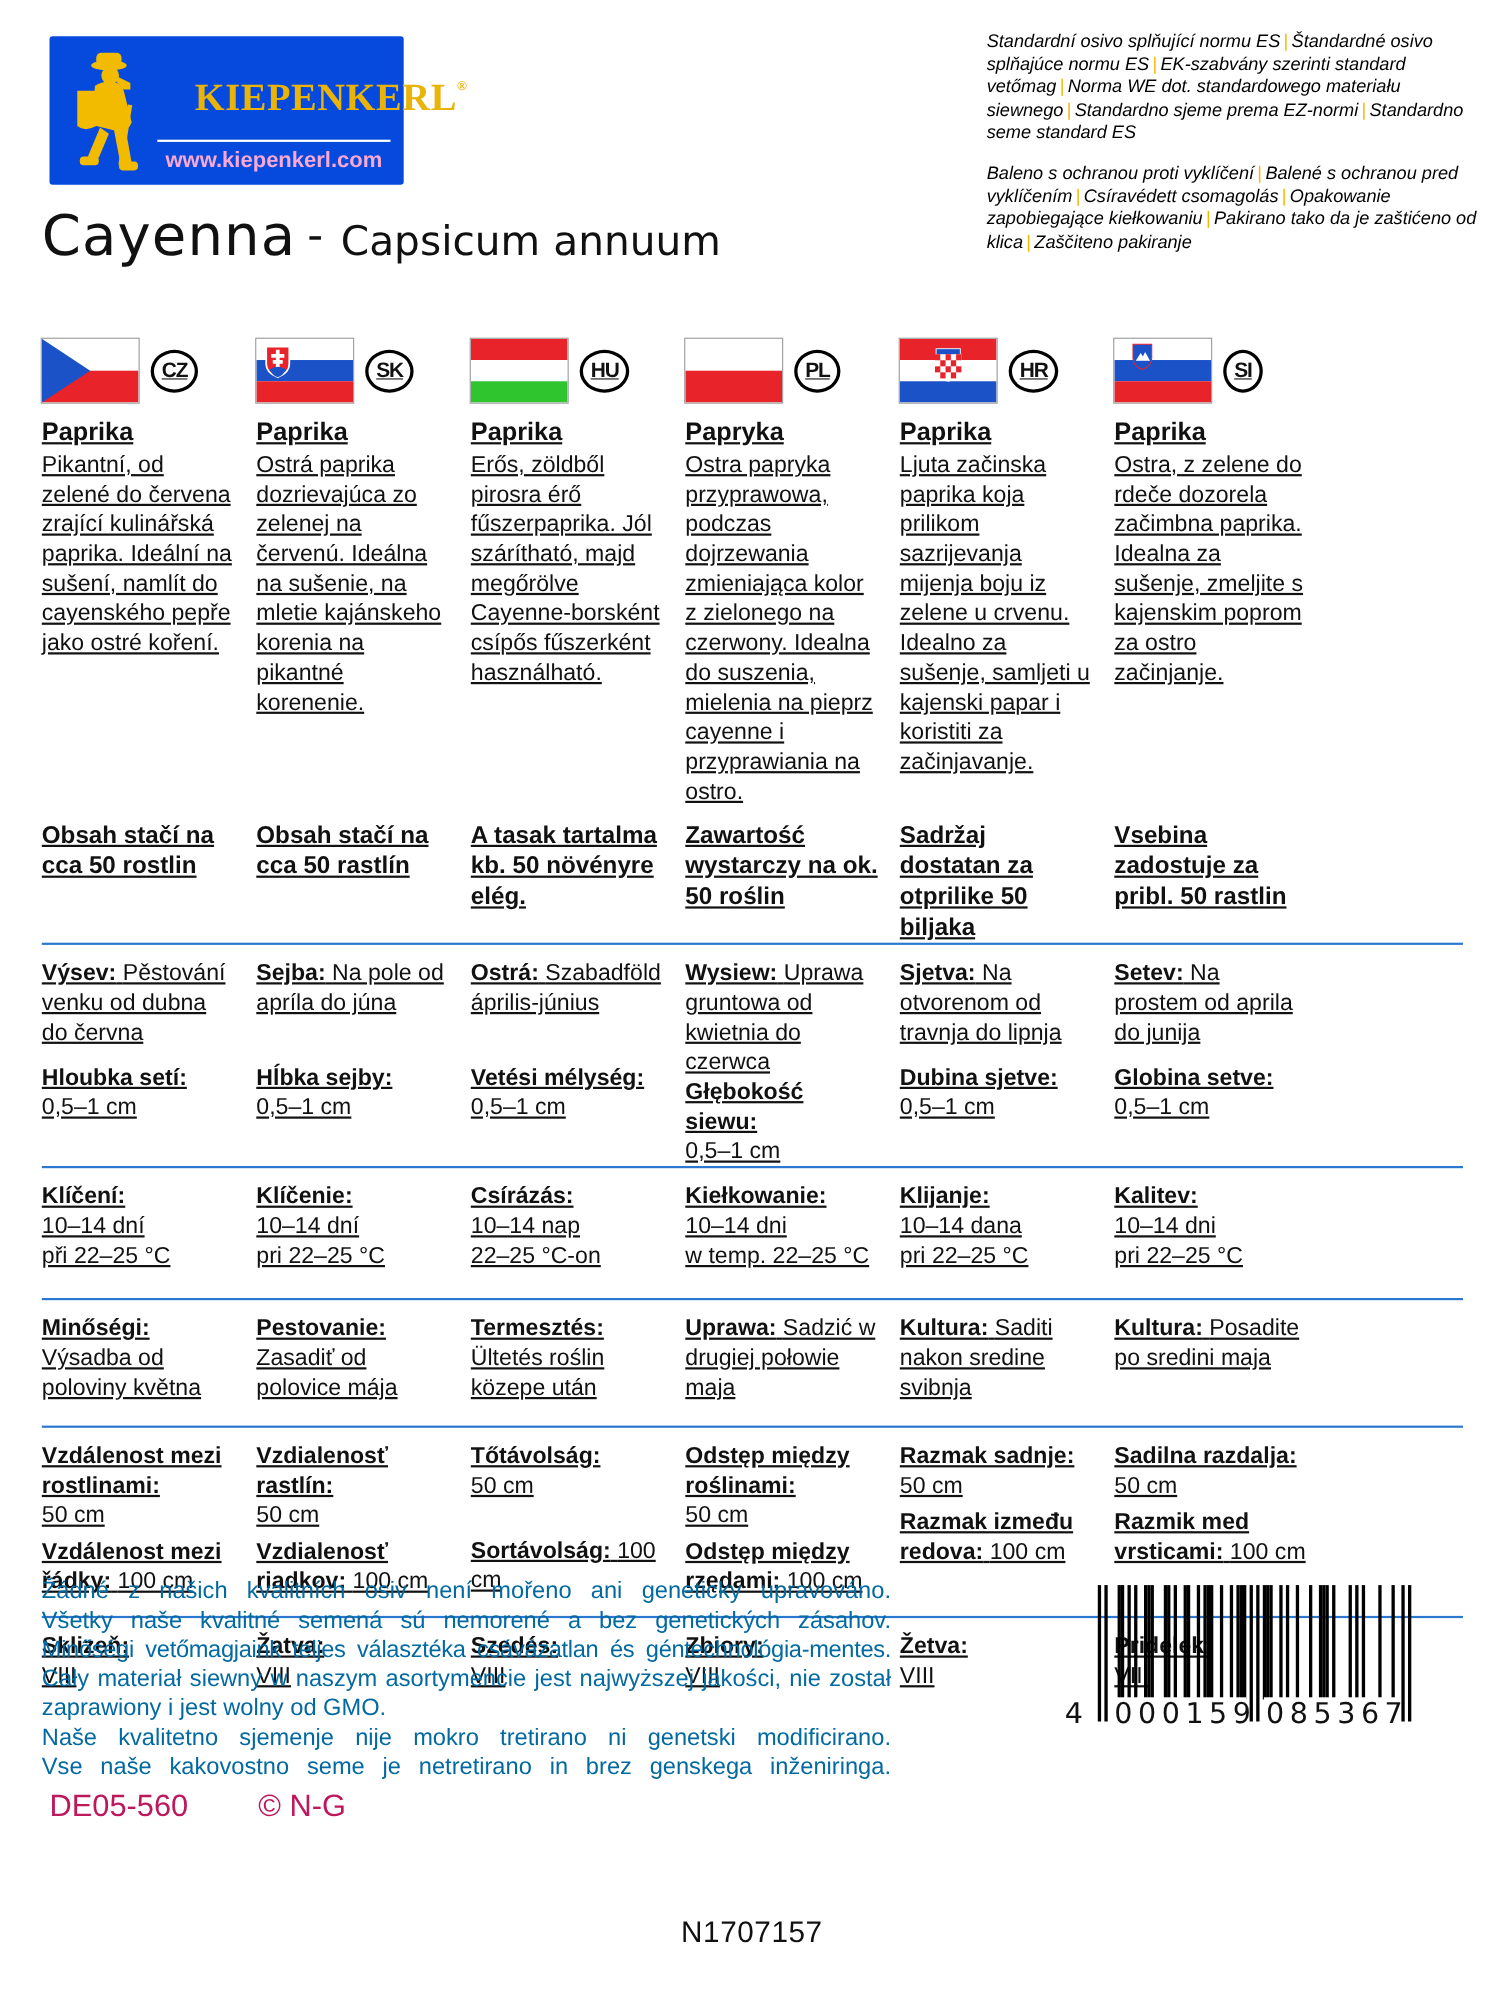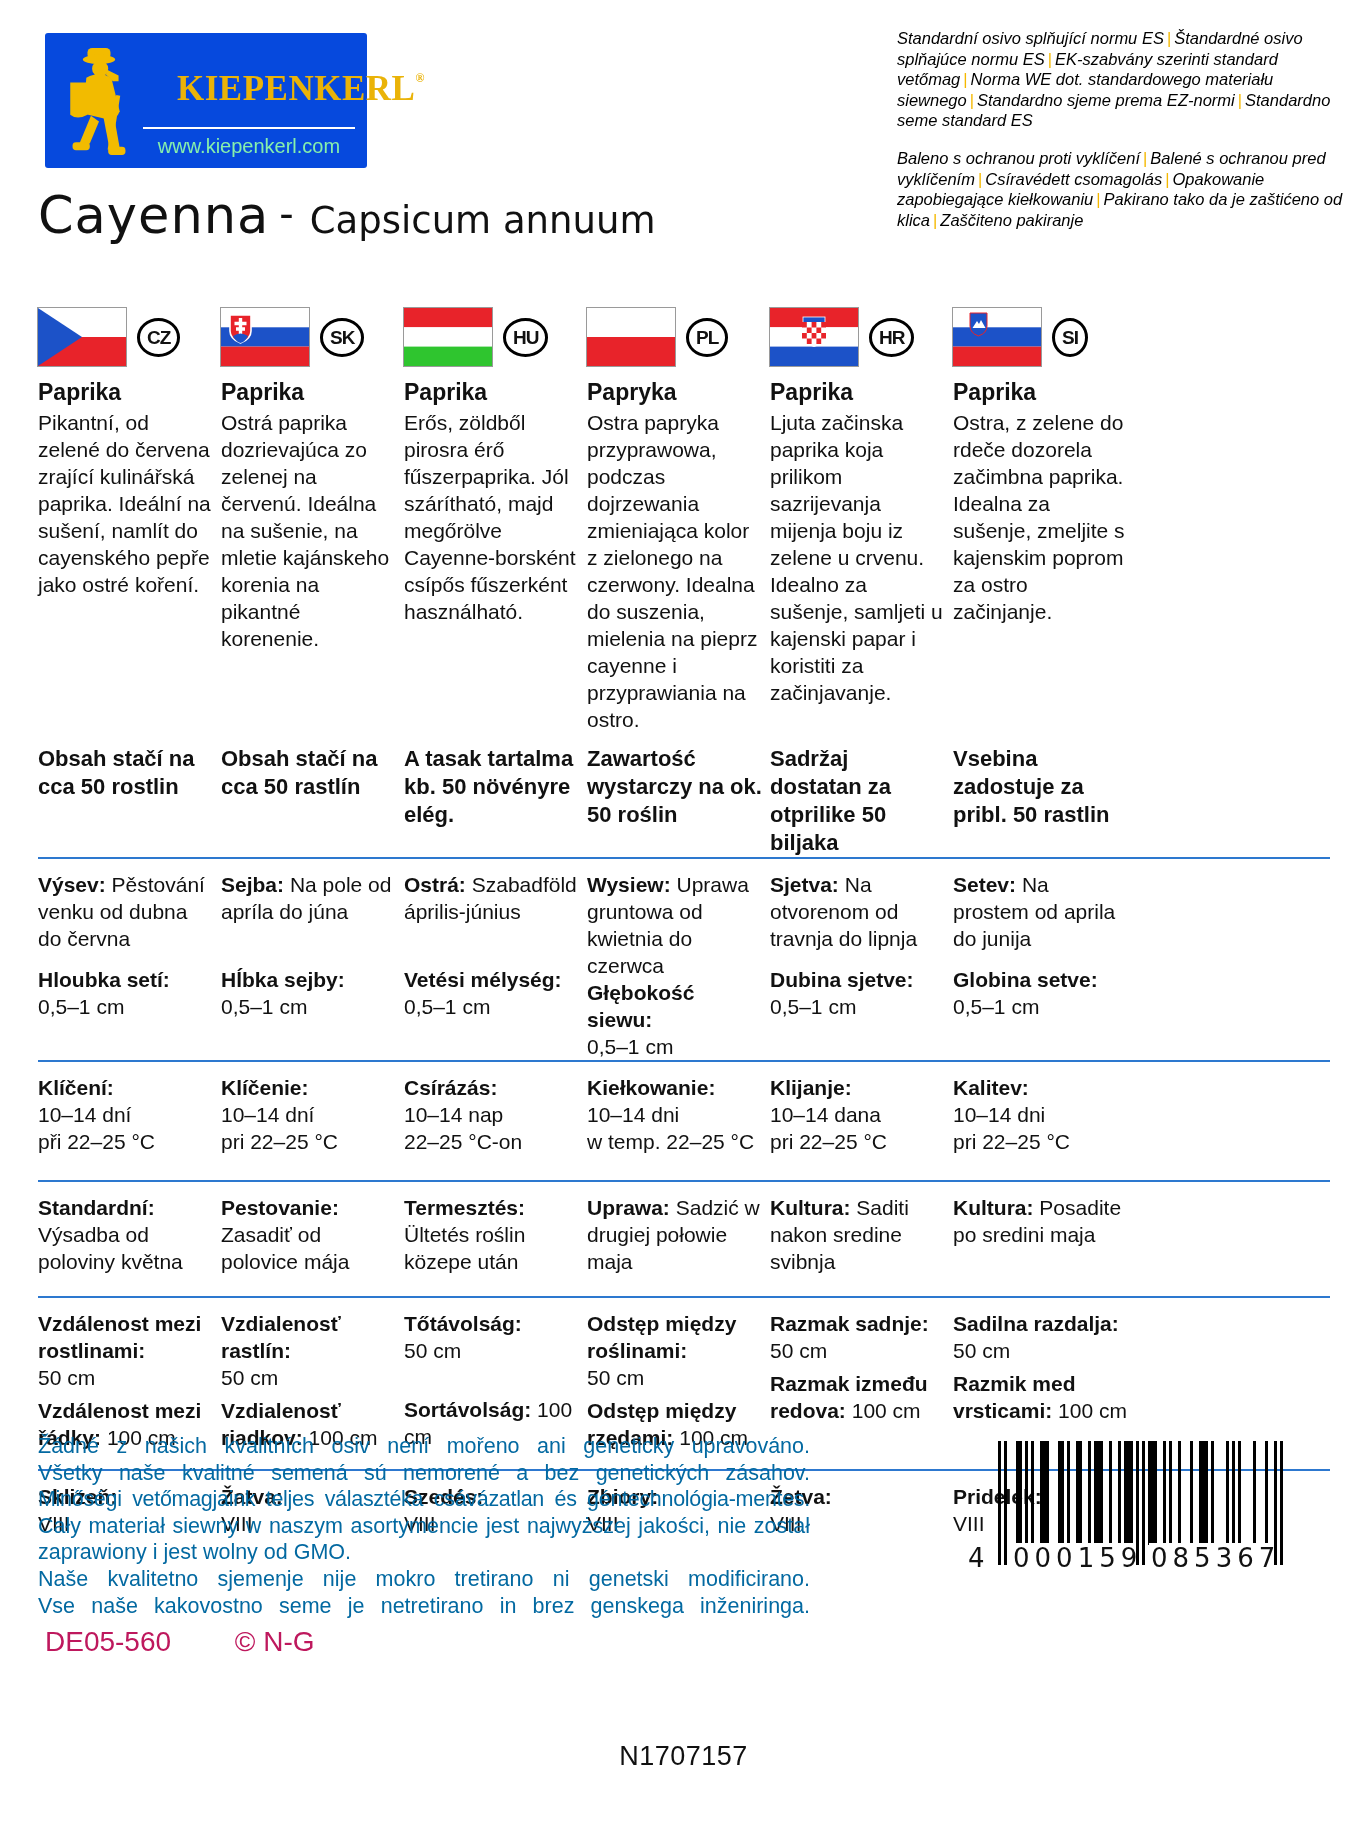--- a/index.html
+++ b/index.html
@@ -10,34 +10,34 @@
   
   .logo-box{position:absolute;left:45px;top:33px;width:322px;height:135px;
     background:#0649dd;border-radius:3px;}
   .logo-fig{position:absolute;left:8px;top:10px;width:92px;height:118px;}
   .brand{position:absolute;left:98px;top:36px;color:#eab308;
     font-family:"Liberation Serif", serif;font-weight:bold;font-size:35px;
     letter-spacing:0.5px;white-space:nowrap;margin-left:34px;}
   .brand sup{font-size:12px;vertical-align:18px;}
   .logo-line{position:absolute;left:98px;right:12px;top:94px;height:2px;background:#fff;}
   .logo-url{position:absolute;left:98px;right:12px;top:102px;text-align:center;
-    color:#86efac;font-weight:normal;font-size:20px;}
+    color:#f9a8d4;font-weight:bold;font-size:20px;}
   
   .notices{position:absolute;left:897px;top:28px;width:458px;font-style:italic;
     font-size:16.5px;line-height:20.6px;color:#000;}
   .notices p{margin:0 0 17px 0;}
   .sep{color:#f5b800;padding:0 3px;font-style:normal;}
   
   .title{position:absolute;left:38px;top:186px;font-family:"DejaVu Sans", sans-serif;white-space:nowrap;}
   .t-variety{font-size:51px;letter-spacing:1px;}
   .t-dash{font-size:40px;margin:0 16px 0 10px;vertical-align:5px;}
   .t-species{font-size:37px;}
   
   .table{position:absolute;left:38px;top:308px;width:1292px;font-size:21px;line-height:27px;}
-  .trow{display:grid;grid-template-columns:repeat(6,176px);column-gap:7px;}
+  .trow{display:grid;grid-template-columns:repeat(6,176px);column-gap:19px;text-decoration:underline;}
   .rule{height:2px;background:#2d78cf;}
   .trow > div{padding-top:12px;}
   b{font-weight:bold;}
   .blk{display:block;}
   
   .trow.desc > div{padding-top:0;min-height:400px;}
   .flagrow{display:flex;align-items:center;gap:11px;height:58px;margin-bottom:13px;}
   .flag{display:inline-block;width:88px;height:58px;outline:1px solid #9a9a9a;line-height:0;}
   .flag svg{width:88px;height:58px;display:block;}
   .badge{display:inline-block;border:3px solid #000;border-radius:50%;
@@ -273,21 +273,21 @@
       </div>
     <div>
         <b class="blk">Kalitev:</b>
         <span class="blk">10–14 dni</span>
         <span class="blk">pri 22–25 °C</span>
       </div>
   </div>
   <div class="rule"></div>
 
   <div class="trow culture">
-    <div><b>Standardní:</b> <span>Výsadba od poloviny května</span></div>
+    <div><b>Minőségi:</b> <span>Výsadba od poloviny května</span></div>
     <div><b>Pestovanie:</b> <span>Zasadiť od polovice mája</span></div>
     <div><b>Termesztés:</b> <span>Ültetés roślin közepe után</span></div>
     <div><b>Uprawa:</b> <span>Sadzić w drugiej połowie maja</span></div>
     <div><b>Kultura:</b> <span>Saditi nakon sredine svibnja</span></div>
     <div><b>Kultura:</b> <span>Posadite po sredini maja</span></div>
   </div>
   <div class="rule"></div>
 
   <div class="trow spacing">
     <div>

